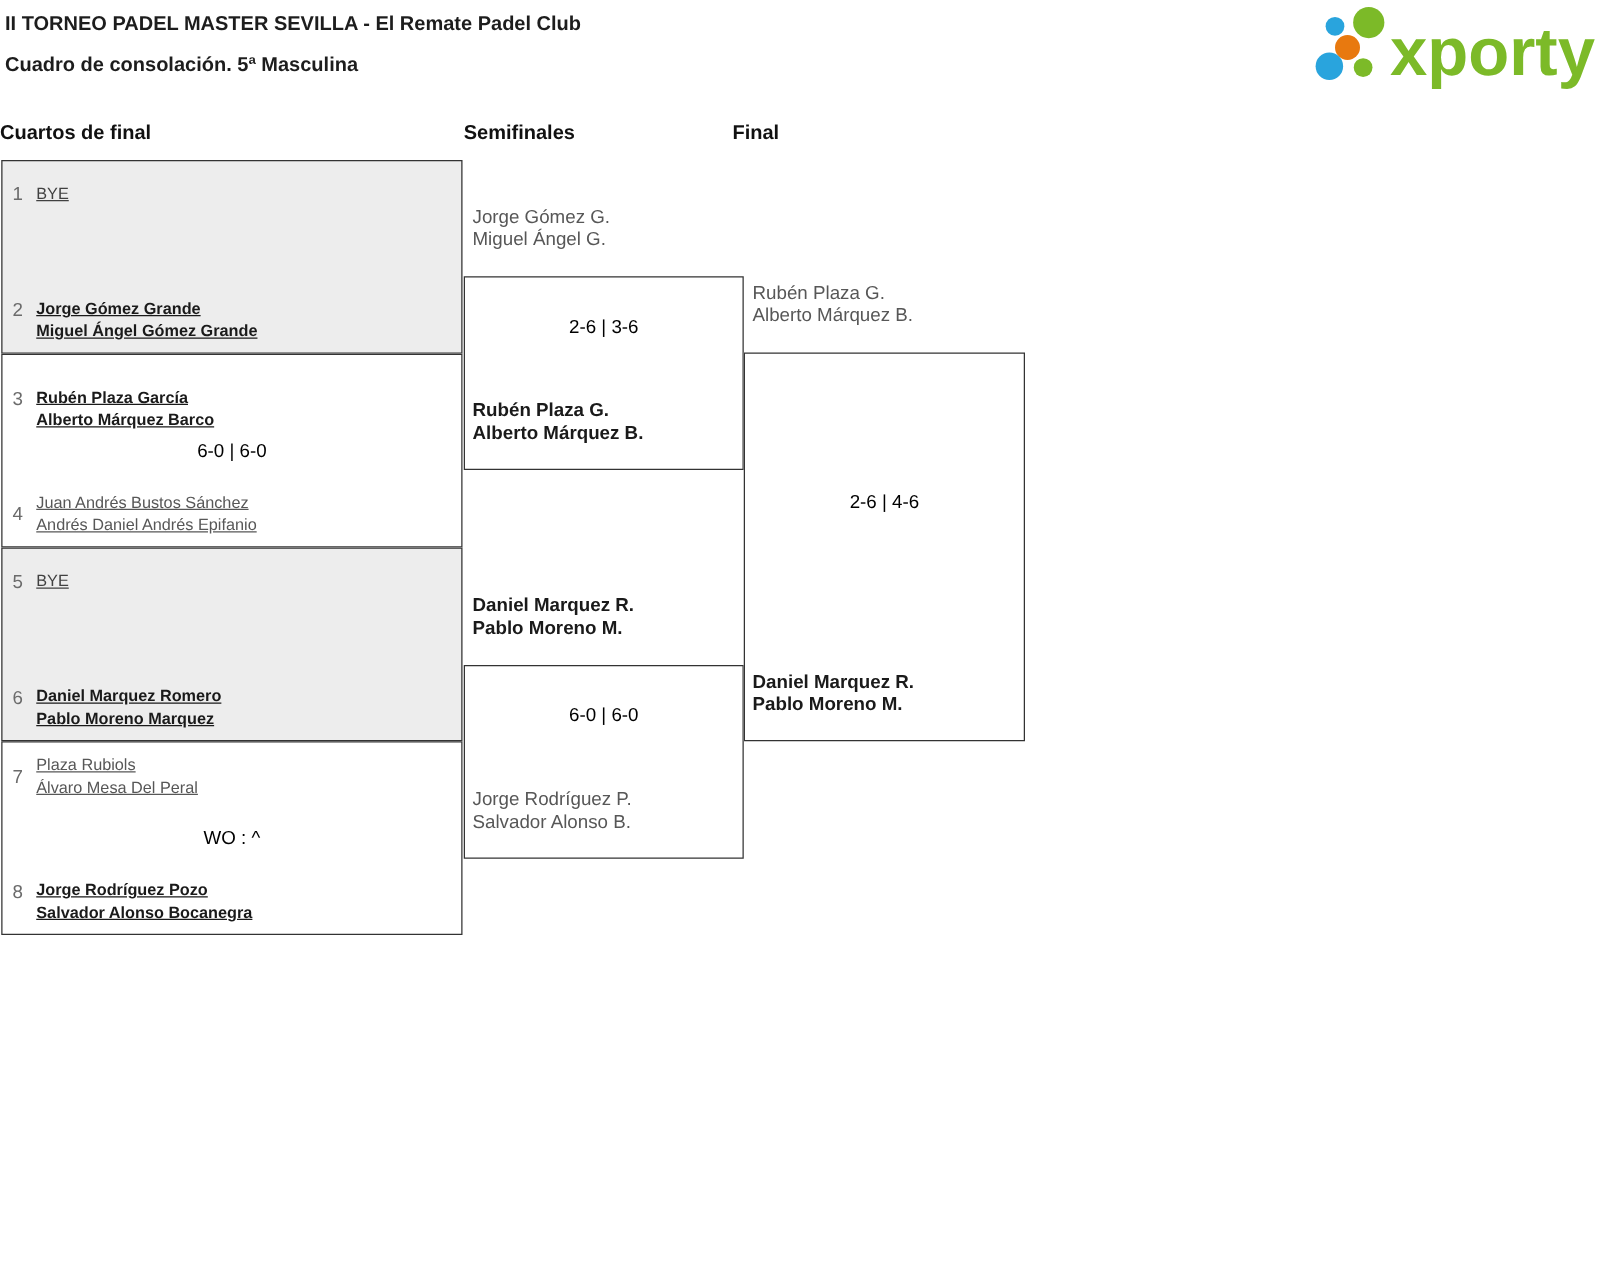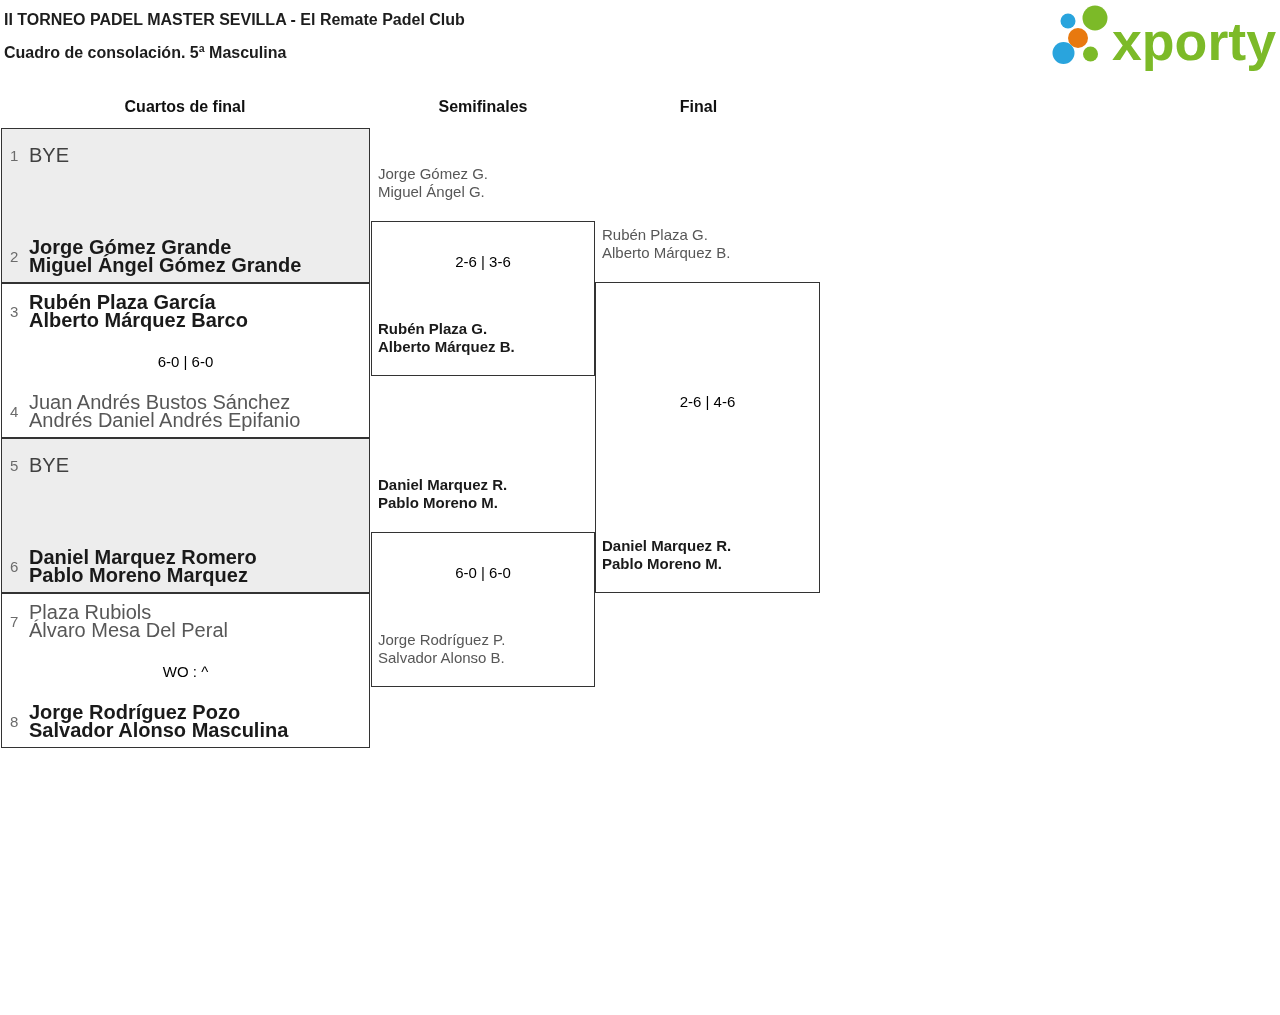--- a/index.html
+++ b/index.html
@@ -1,38 +1,38 @@
 <!DOCTYPE html>
 <html><head>
 <meta charset="utf-8">
 <style>
   html,body{margin:0;padding:0;background:#fff;}
   #stage{position:relative;width:1280px;height:1015px;background:#ffffff;overflow:hidden;
          font-family:"Liberation Sans","DejaVu Sans",sans-serif;}
   .title{position:absolute;left:4px;top:3px;font-size:16px;line-height:33px;
          font-weight:600;color:#1d1d1d;white-space:nowrap;}
   .logo{position:absolute;left:1048px;top:0;width:232px;height:80px;}
-  .round-header{position:absolute;top:98px;height:18px;text-align:center;
+  .round-header{position:absolute;top:98px;height:18px;
                 font-size:16px;font-weight:700;color:#111;}
   .rh1{left:0;width:370px;}
   .rh2{left:371px;width:224px;}
   .rh3{left:586px;width:225px;}
   .box{position:absolute;border:1px solid #333;background:#fff;box-sizing:border-box;}
   .box.gray{background:#ededed;}
   .qf{left:1px;width:369px;height:155px;}
   .sf{left:371px;width:224px;height:155px;margin-top:16px;}
   .fin{left:595px;width:225px;height:311px;}
   .slot{position:absolute;left:8px;right:6px;display:flex;align-items:stretch;}
   .slot-top{top:9px;}
   .slot-top.bye{top:17px;}
   .slot-bottom{bottom:8px;}
   .seed{width:19px;flex:0 0 19px;font-size:15px;color:#6b6b6b;
         display:flex;align-items:center;}
-  .names{font-size:20px;line-height:18px;color:#575757;}
-  .names.b{font-weight:700;color:#1a1a1a;}
+  .names{font-size:13px;line-height:18px;color:#575757;text-decoration:underline;}
+  .names.b{font-weight:700;color:#1a1a1a;margin-top:16px;}
   .names.byetxt{color:#414141;}
   .score{position:absolute;left:0;right:0;text-align:center;font-size:15px;color:#000000;}
   .score.mid{top:50%;transform:translateY(-50%);}
   .score.sfpos{top:31px;}
   .score.finpos{top:110px;}
   .team-above{position:absolute;top:-57px;left:6px;font-size:15px;line-height:18px;color:#575757;}
   .team-inside{position:absolute;bottom:19px;left:6px;font-size:15px;line-height:18px;color:#575757;}
   .team-above.b,.team-inside.b{font-weight:700;color:#1a1a1a;}
 </style>
 </head>
@@ -110,21 +110,21 @@
       <span class="names">
         <div>Plaza Rubiols</div>
         <div>Álvaro Mesa Del Peral</div>
       </span>
     </div>
     <div class="score mid">WO : ^</div>
     <div class="slot slot-bottom">
       <span class="seed">8</span>
       <span class="names b">
         <div>Jorge Rodríguez Pozo</div>
-        <div>Salvador Alonso Masculina</div>
+        <div>Salvador Alonso Bocanegra</div>
       </span>
     </div>
   </div>
 
   <div class="box sf" style="top:205px;">
     <div class="team-above">
       <div>Jorge Gómez G.</div>
       <div>Miguel Ángel G.</div>
     </div>
     <div class="score sfpos">2-6 | 3-6</div>

